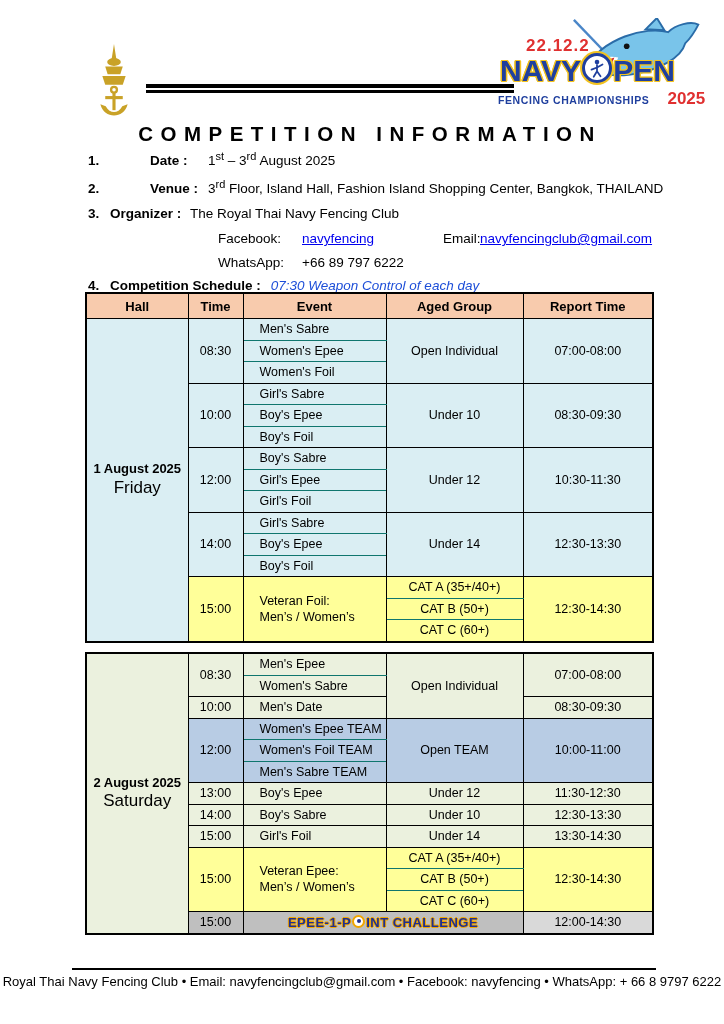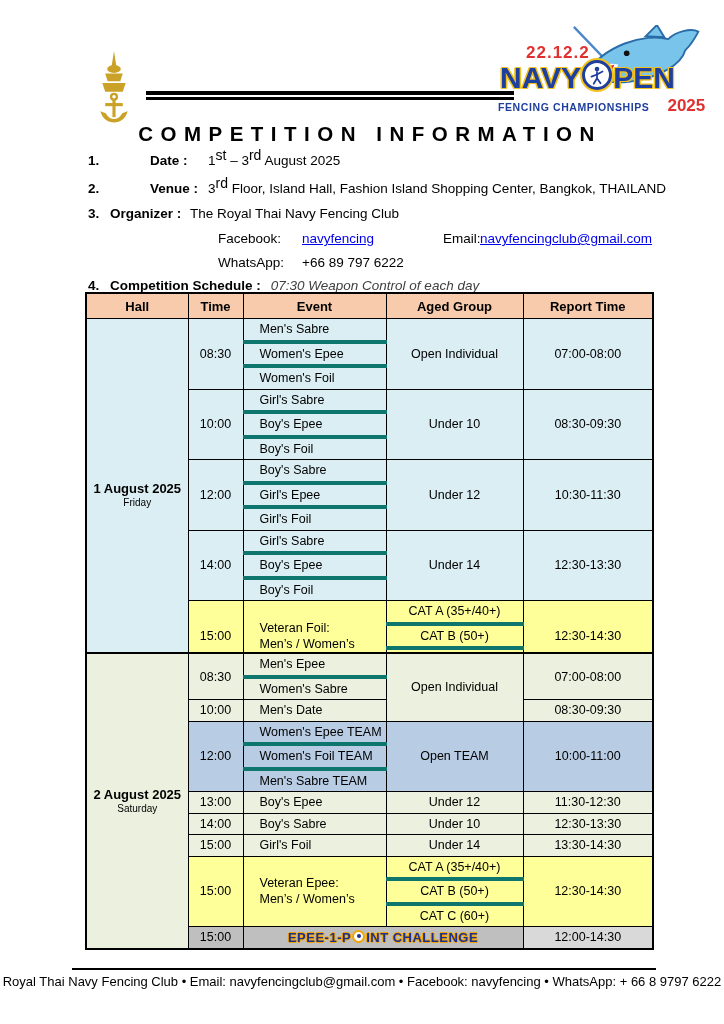--- a/index.html
+++ b/index.html
@@ -1,20 +1,20 @@
 <!DOCTYPE html>
 <html><head>
 <meta charset="utf-8">
 <style>
   html,body{margin:0;padding:0;background:#888;}
   .page{position:relative;width:724px;height:1024px;background:#fff;margin:0 auto;
         font-family:"Liberation Sans","DejaVu Sans",sans-serif;color:#000;overflow:hidden;}
 
   
-  .hdr{position:absolute;left:0;top:11px;width:593px;height:118px;padding-left:46px;}
+  .hdr{position:absolute;left:0;top:4px;width:593px;height:118px;padding-left:46px;}
   .emblem{position:absolute;left:92px;top:40px;width:44px;height:72px;}
   .dline{position:absolute;left:146px;top:80px;width:368px;height:9px;
          background:linear-gradient(#000 0 40%,#fff 40% 62%,#000 62% 100%);}
   .logo{position:absolute;left:488px;top:14px;width:226px;height:102px;}
   .logo .shark{position:absolute;left:78px;top:0px;}
   .logo .code{position:absolute;left:38px;top:18px;font-size:17px;font-weight:bold;
               color:#E03030;letter-spacing:1px;}
   .logo .name{position:absolute;left:12px;top:35px;font-size:30px;font-weight:900;
               color:#1F3F9E;letter-spacing:0px;white-space:nowrap;line-height:1;
               text-shadow:1.4px 0 #F2C21F,-1.4px 0 #F2C21F,0 1.4px #F2C21F,0 -1.4px #F2C21F,
@@ -27,43 +27,43 @@
   .logo .sub .s1{font-size:10.5px;font-weight:bold;color:#1F3F9E;letter-spacing:.6px;}
   .logo .sub .s2{font-size:17px;font-weight:bold;color:#E03030;line-height:.8;}
 
   
   .title{position:absolute;left:85px;top:122px;width:570px;text-align:center;
          font-size:20.5px;font-weight:bold;letter-spacing:7.5px;}
   .irow{position:absolute;left:88px;right:16px;font-size:13.5px;white-space:nowrap;}
   .irow .num{display:inline-block;width:22px;font-weight:bold;}
   .irow .lbl{display:inline-block;font-weight:bold;}
   .w58{width:58px;padding-left:40px;} .w80{width:80px;}
-  sup{font-size:14px;vertical-align:5px;line-height:0;}
+  sup{font-size:11px;vertical-align:5px;line-height:0;}
   .sub-contact{position:absolute;left:88px;right:16px;height:18px;font-size:13.5px;}
   .sub-contact span{position:absolute;white-space:nowrap;}
   a.lnk{color:#0000EE;text-decoration:underline;cursor:pointer;}
-  .rednote{color:#404040;font-style:italic;margin-left:10px;}
+  .rednote{color:#1d4ed8;font-style:italic;margin-left:10px;}
 
   
   .sched{position:absolute;left:85px;border-collapse:collapse;table-layout:fixed;width:567px;}
   .sched,.sched td,.sched th{border:1.5px solid #000;}
   .sched{border-width:2.5px;}
   .sched th{background:#F8CBAD;font-weight:bold;font-size:13px;height:24px;padding:0;}
   .sched td{font-size:12.5px;height:20.5px;padding:0 2px;text-align:center;vertical-align:middle;}
   .t1{top:292px;} .t2{top:652px;}
   .t1 td{background:#DAEEF3;} .t2 td{background:#EBF1DE;}
   td.evt{text-align:left;padding-left:16px;}
   td.thin{border-top:1px solid #3f3f3f;}
-  td.tb{border-bottom:4px solid #0f766e;}
+  td.tb{border-bottom:1px solid #0f766e;}
   td.vet{background:#FFFF99 !important;}
   td.team{background:#B8CCE4 !important;}
   td.ch{background:#BFBFBF !important;}
   td.ch-rep{background:#D9D9D9 !important;}
   .dl1{font-weight:bold;font-size:13px;line-height:1.25;}
-  .dl2{font-size:10px;line-height:1.2;}
+  .dl2{font-size:17px;line-height:1.2;}
   .vcell div{line-height:1.3;}
   .challenge{font-weight:bold;font-size:13px;letter-spacing:.5px;color:#1F2F8F;
              text-shadow:1px 0 #F0A500,-1px 0 #F0A500,0 1px #F0A500,0 -1px #F0A500;}
   .clock{display:inline-block;width:9px;height:9px;border:2px solid #F0A500;border-radius:50%;
          background:#fff;position:relative;margin:0 1px;vertical-align:-1px;text-shadow:none;}
   .clock::after{content:"";position:absolute;left:2.5px;top:2.5px;width:4px;height:4px;
                 background:#1F2F8F;border-radius:50%;}
 
   
   .f-line{position:absolute;left:72px;top:968px;width:584px;border-top:2px solid #000;}

